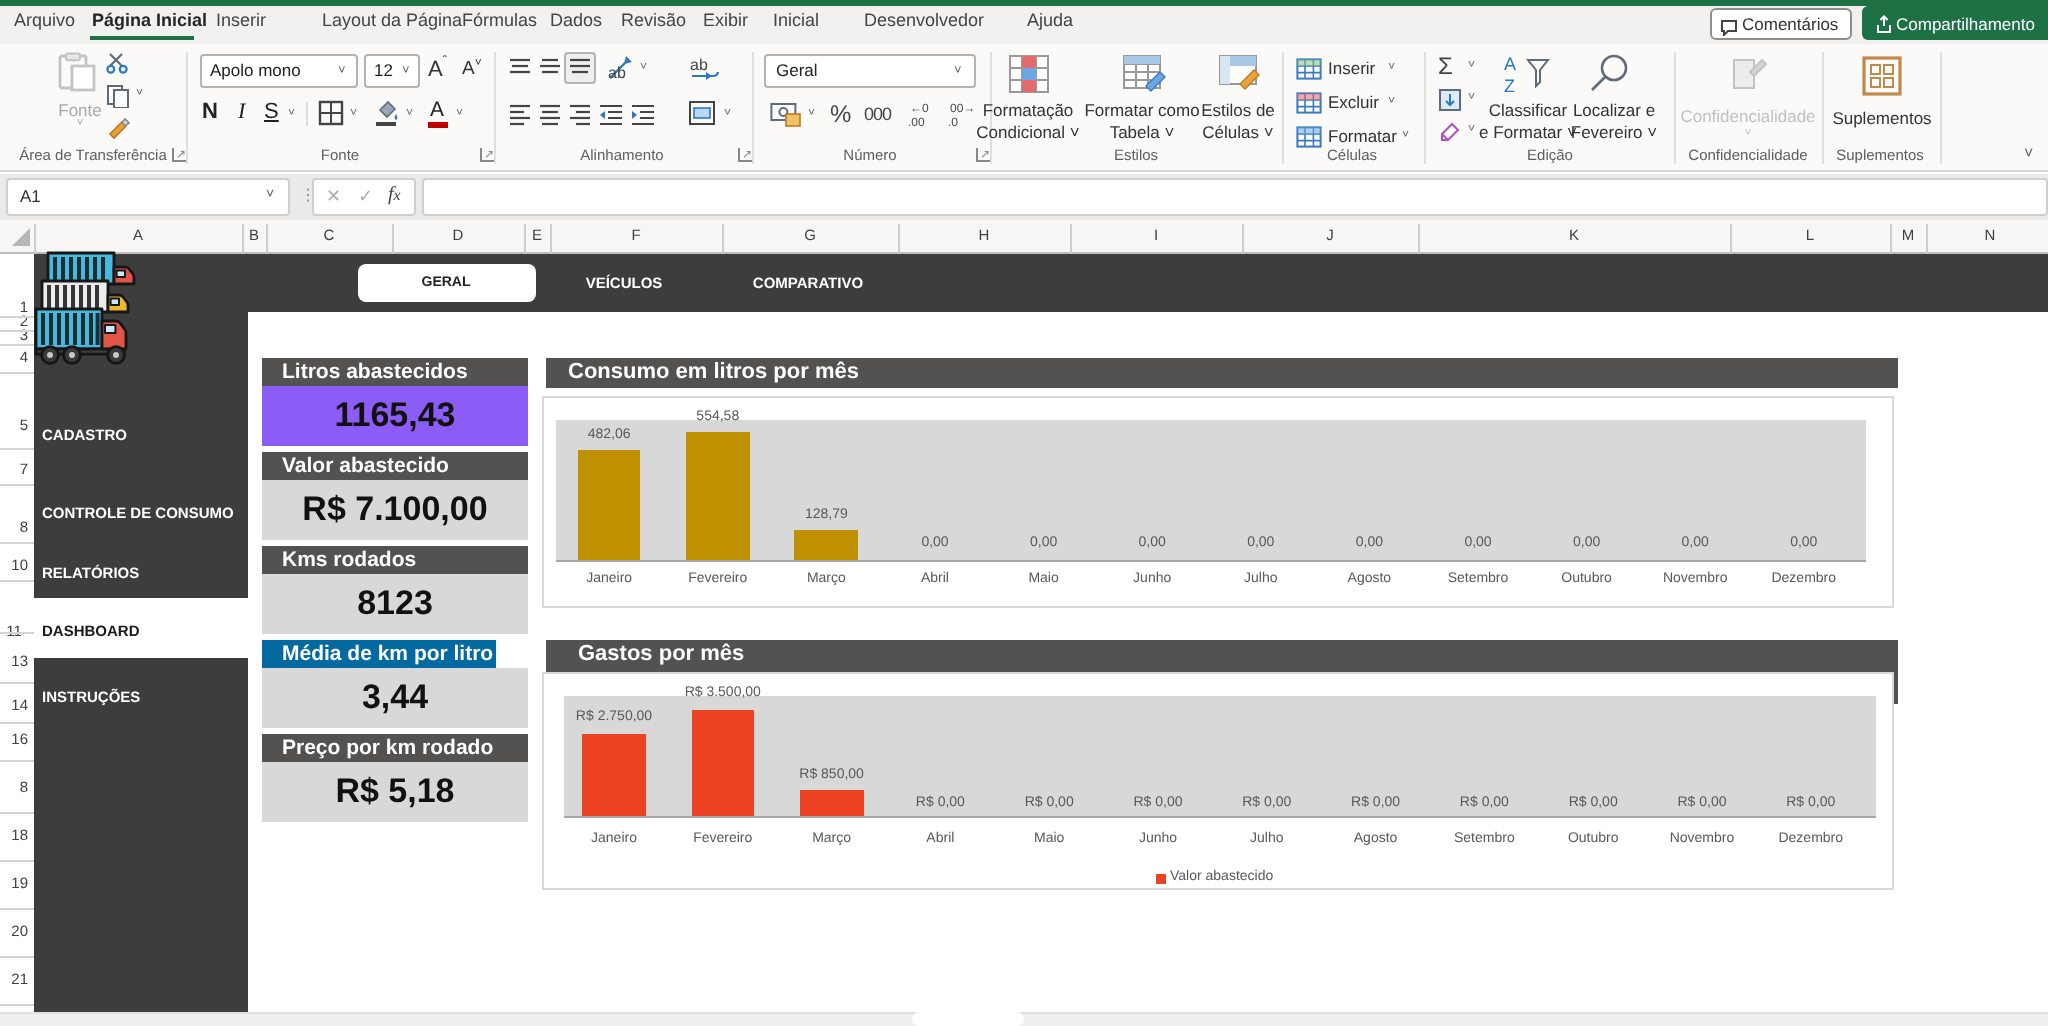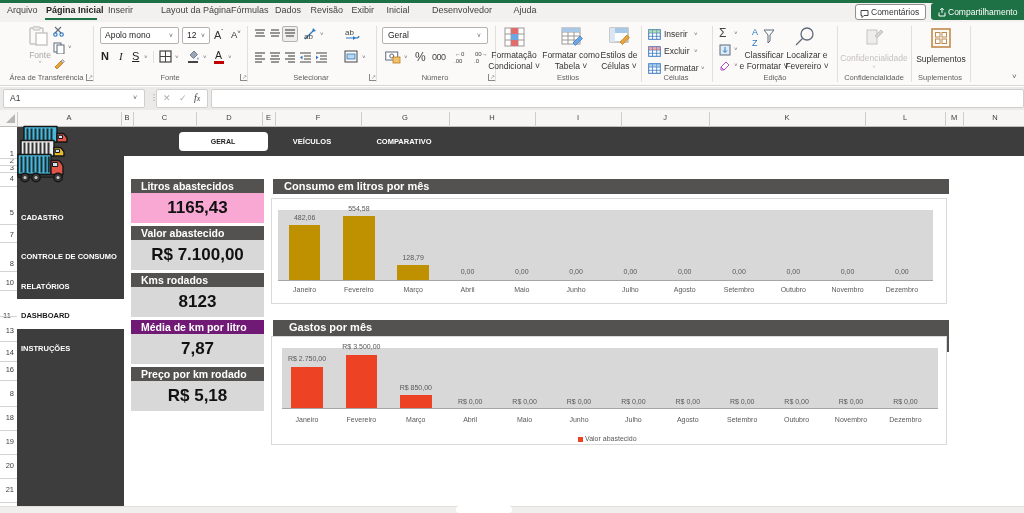--- a/index.html
+++ b/index.html
@@ -40,21 +40,21 @@
 <div class="a" style="left:247px;top:26px;width:1px;height:56px;background:#e1dfdd"></div>
 <div class="a" style="left:376px;top:26px;width:1px;height:56px;background:#e1dfdd"></div>
 <div class="a" style="left:495px;top:26px;width:1px;height:56px;background:#e1dfdd"></div>
 <div class="a" style="left:641px;top:26px;width:1px;height:56px;background:#e1dfdd"></div>
 <div class="a" style="left:712px;top:26px;width:1px;height:56px;background:#e1dfdd"></div>
 <div class="a" style="left:837px;top:26px;width:1px;height:56px;background:#e1dfdd"></div>
 <div class="a" style="left:911px;top:26px;width:1px;height:56px;background:#e1dfdd"></div>
 <div class="a" style="left:970px;top:26px;width:1px;height:56px;background:#e1dfdd"></div>
 <div class="a ct" style="left:-23.5px;top:73px;width:140px;font-size:7.5px;color:#605e5c">Área de Transferência</div>
 <div class="a ct" style="left:100px;top:73px;width:140px;font-size:7.5px;color:#605e5c">Fonte</div>
-<div class="a ct" style="left:241px;top:73px;width:140px;font-size:7.5px;color:#605e5c">Selecionar</div>
+<div class="a ct" style="left:241px;top:73px;width:140px;font-size:7.5px;color:#605e5c">Alinhamento</div>
 <div class="a ct" style="left:365px;top:73px;width:140px;font-size:7.5px;color:#605e5c">Número</div>
 <div class="a ct" style="left:498px;top:73px;width:140px;font-size:7.5px;color:#605e5c">Estilos</div>
 <div class="a ct" style="left:606px;top:73px;width:140px;font-size:7.5px;color:#605e5c">Células</div>
 <div class="a ct" style="left:705px;top:73px;width:140px;font-size:7.5px;color:#605e5c">Edição</div>
 <div class="a ct" style="left:804px;top:73px;width:140px;font-size:7.5px;color:#605e5c">Confidencialidade</div>
 <div class="a ct" style="left:870px;top:73px;width:140px;font-size:7.5px;color:#605e5c">Suplementos</div>
 <div class="a" style="left:86px;top:74px;width:7px;height:7px;border-left:1px solid #8a8886;border-bottom:1px solid #8a8886"></div>
 <div class="a" style="left:88px;top:73px;font-size:6px;color:#8a8886">↗</div>
 <div class="a" style="left:240px;top:74px;width:7px;height:7px;border-left:1px solid #8a8886;border-bottom:1px solid #8a8886"></div>
 <div class="a" style="left:242px;top:73px;font-size:6px;color:#8a8886">↗</div>
@@ -381,27 +381,27 @@
 <g fill="#c9c9c9">
       <circle cx="8" cy="53.5" r="1.5"></circle>
       <circle cx="19" cy="53.5" r="1.5"></circle>
       <circle cx="41" cy="53.5" r="1.5"></circle>
     </g>
 </svg>
 <div class="a ct" style="left:178.5px;top:131.6px;width:89px;height:19px;background:#fff;border-radius:4px;font-weight:bold;font-size:7px;color:#222;line-height:19px">GERAL</div>
 <div class="a ct" style="left:270px;top:132px;width:84px;height:19px;font-weight:bold;font-size:7.5px;color:#fff;line-height:19px">VEÍCULOS</div>
 <div class="a ct" style="left:362px;top:132px;width:84px;height:19px;font-weight:bold;font-size:7.5px;color:#fff;line-height:19px">COMPARATIVO</div>
 <div class="a" style="left:131px;top:178.9px;width:133px;height:14.3px;background:#545250;color:#fff;font-weight:bold;font-size:10.5px;line-height:14.3px;padding-left:10px">Litros abastecidos</div>
-<div class="a ct" style="left:131px;top:193.20000000000002px;width:133px;height:29.6px;background:#f9a8d4;color:#111;font-weight:bold;font-size:17px;line-height:29.6px">1165,43</div>
+<div class="a ct" style="left:131px;top:193.20000000000002px;width:133px;height:29.6px;background:#8b5cf6;color:#111;font-weight:bold;font-size:17px;line-height:29.6px">1165,43</div>
 <div class="a" style="left:131px;top:225.9px;width:133px;height:14.3px;background:#545250;color:#fff;font-weight:bold;font-size:10.5px;line-height:14.3px;padding-left:10px">Valor abastecido</div>
 <div class="a ct" style="left:131px;top:240.20000000000002px;width:133px;height:29.6px;background:#d8d8d8;color:#111;font-weight:bold;font-size:17px;line-height:29.6px">R$ 7.100,00</div>
 <div class="a" style="left:131px;top:272.9px;width:133px;height:14.3px;background:#545250;color:#fff;font-weight:bold;font-size:10.5px;line-height:14.3px;padding-left:10px">Kms rodados</div>
 <div class="a ct" style="left:131px;top:287.2px;width:133px;height:29.6px;background:#d8d8d8;color:#111;font-weight:bold;font-size:17px;line-height:29.6px">8123</div>
-<div class="a" style="left:131px;top:319.9px;width:133px;height:14.3px;background:#701a75;color:#fff;font-weight:bold;font-size:10.5px;line-height:14.3px;padding-left:10px">Média de km por litro</div>
-<div class="a ct" style="left:131px;top:334.2px;width:133px;height:29.6px;background:#d8d8d8;color:#111;font-weight:bold;font-size:17px;line-height:29.6px">7,87</div>
+<div class="a" style="left:131px;top:319.9px;width:117px;height:14.3px;background:#0369a1;color:#fff;font-weight:bold;font-size:10.5px;line-height:14.3px;padding-left:10px">Média de km por litro</div>
+<div class="a ct" style="left:131px;top:334.2px;width:133px;height:29.6px;background:#d8d8d8;color:#111;font-weight:bold;font-size:17px;line-height:29.6px">3,44</div>
 <div class="a" style="left:131px;top:366.9px;width:133px;height:14.3px;background:#545250;color:#fff;font-weight:bold;font-size:10.5px;line-height:14.3px;padding-left:10px">Preço por km rodado</div>
 <div class="a ct" style="left:131px;top:381.2px;width:133px;height:29.6px;background:#d8d8d8;color:#111;font-weight:bold;font-size:17px;line-height:29.6px">R$ 5,18</div>
 <div class="a" style="left:273px;top:179px;width:676px;height:15px;background:#545250;color:#fff;font-weight:bold;font-size:11px;line-height:15px;padding-left:11px">Consumo em litros por mês</div>
 <div class="a" style="left:271px;top:198px;width:676px;height:106px;background:#fff;border:1px solid #d9d9d9"></div>
 <div class="a" style="left:277.5px;top:210px;width:655px;height:71px;background:#d8d8d8;border-bottom:1px solid #a6a6a6"></div>
 <div class="a" style="left:288.8px;top:224.6px;width:31.6px;height:55.4px;background:#bf9000"></div>
 <div class="a ct" style="left:279.6px;top:213.6px;width:50px;font-size:7px;color:#595959">482,06</div>
 <div class="a ct" style="left:276.6px;top:286px;width:56px;font-size:7px;color:#595959">Janeiro</div>
 <div class="a" style="left:343.1px;top:215.5px;width:31.6px;height:64.5px;background:#bf9000"></div>
 <div class="a ct" style="left:333.90000000000003px;top:204.5px;width:50px;font-size:7px;color:#595959">554,58</div>

